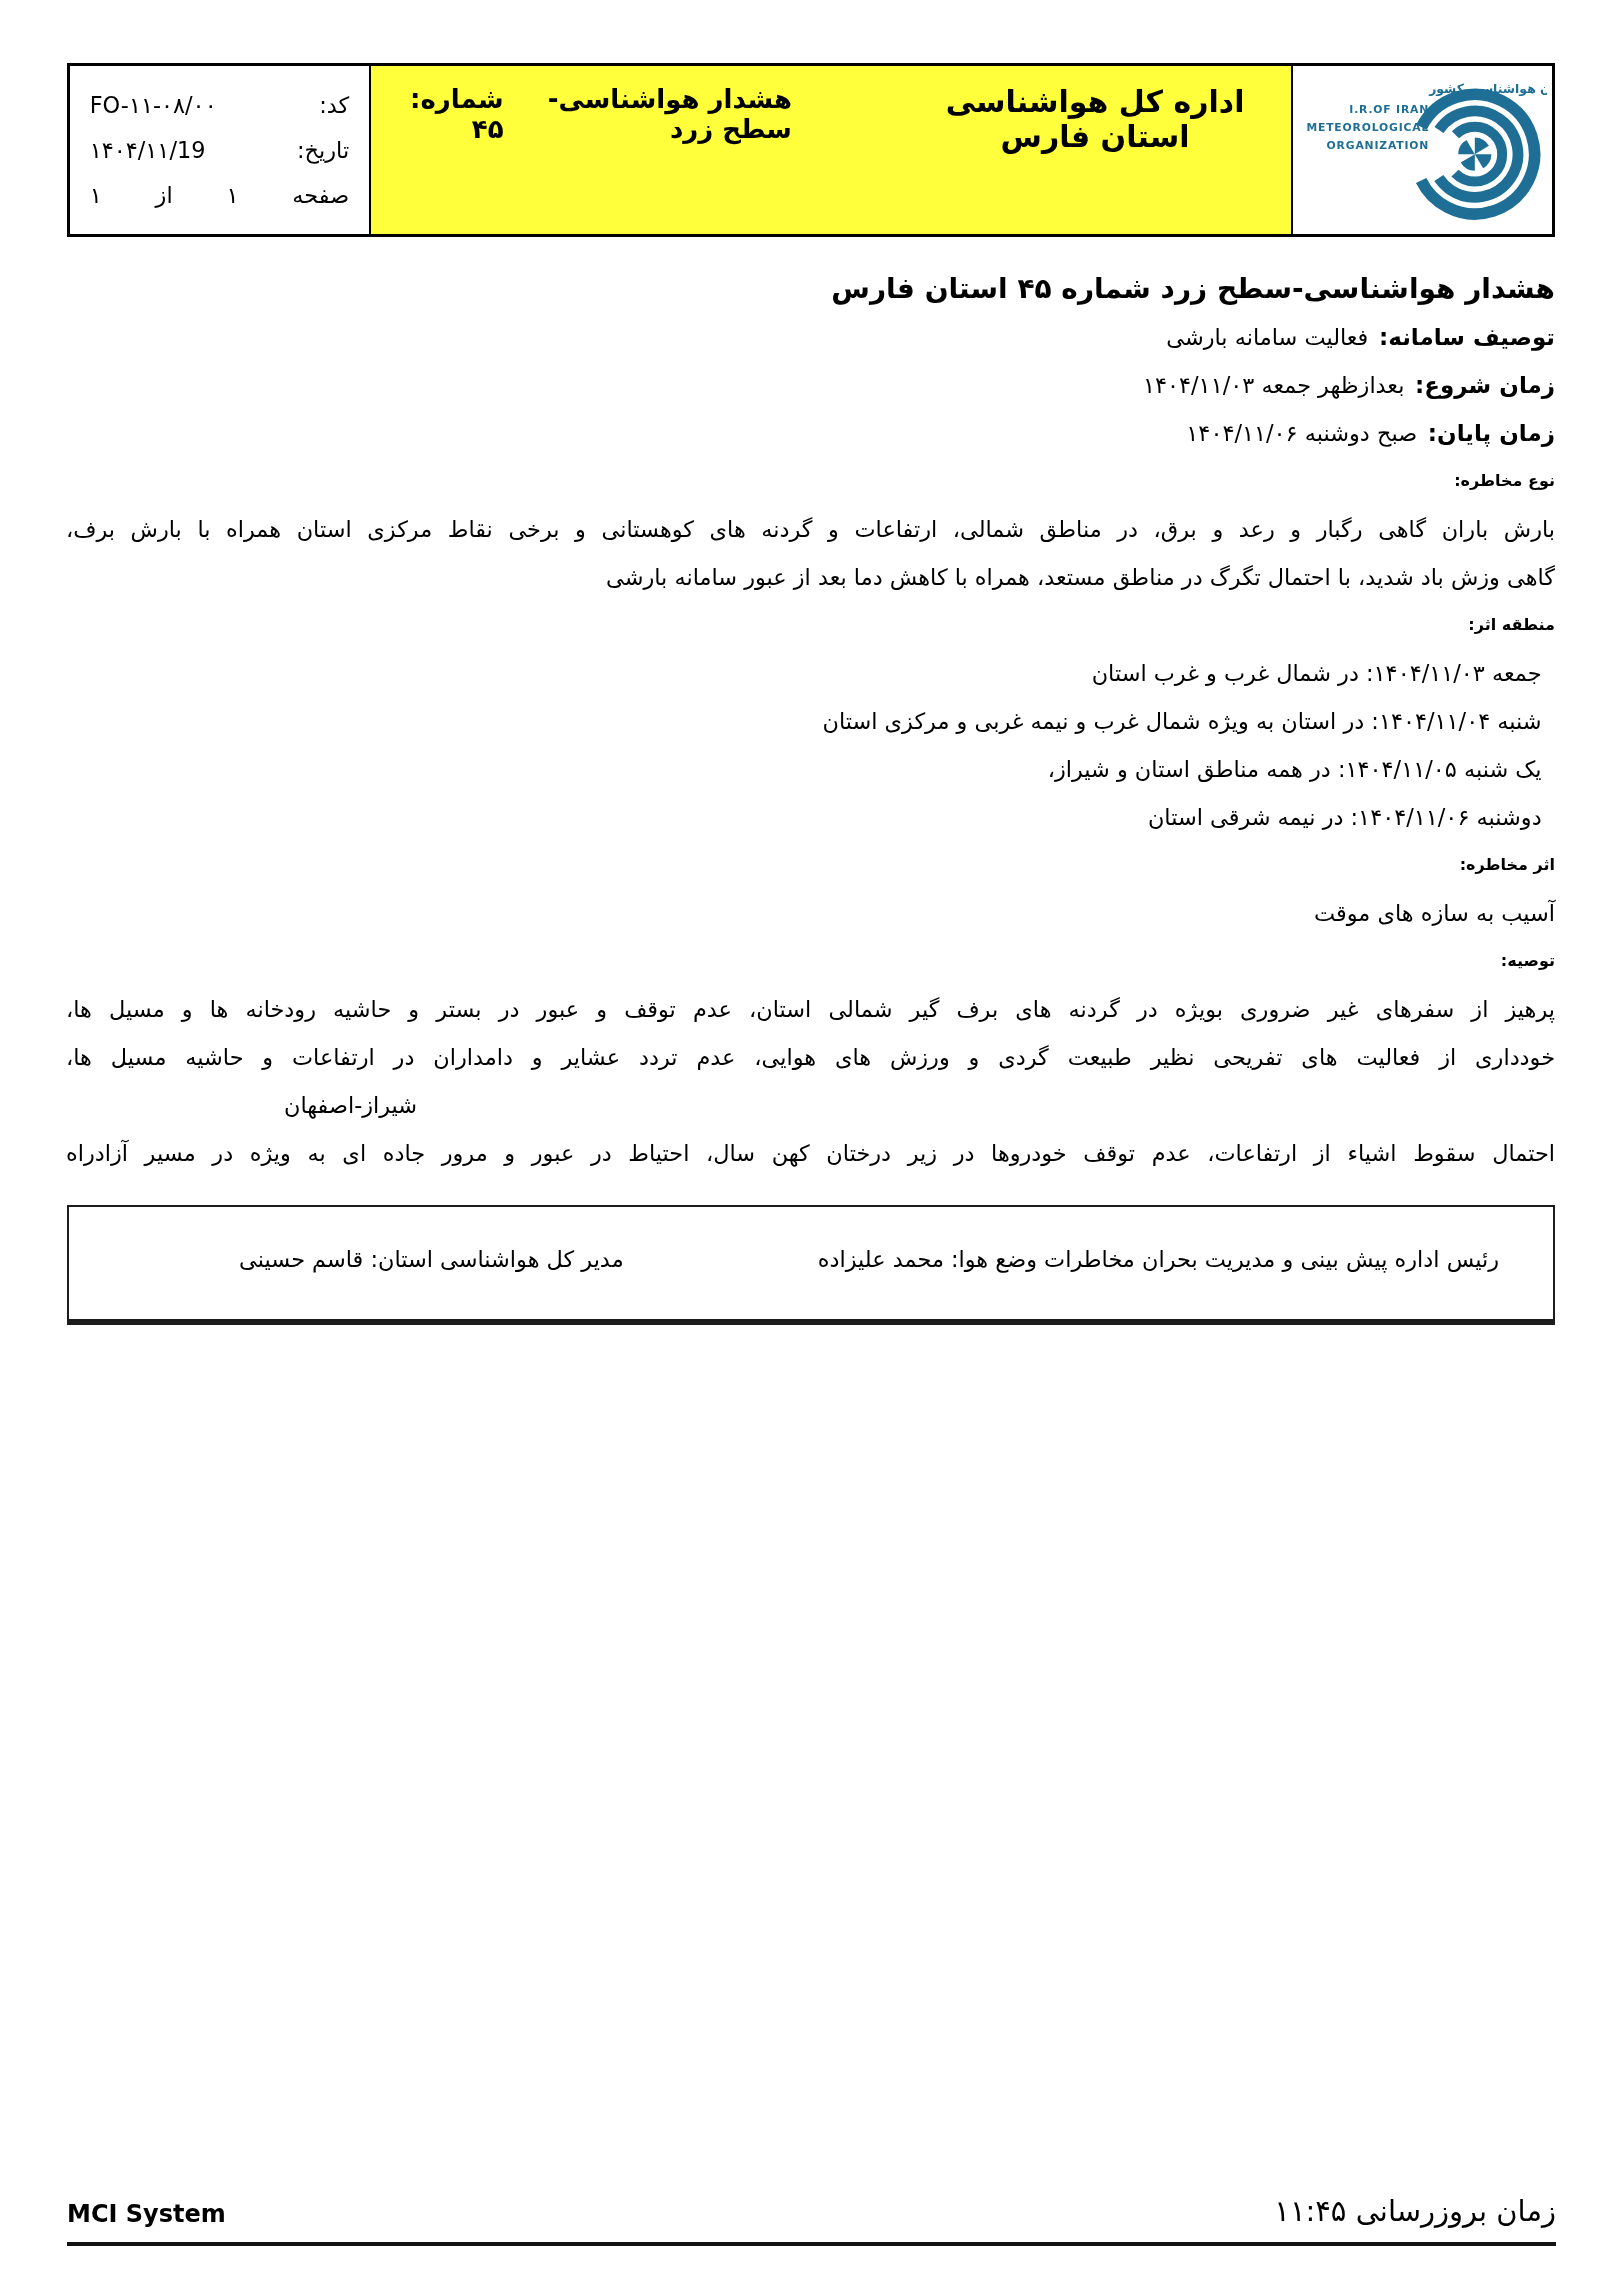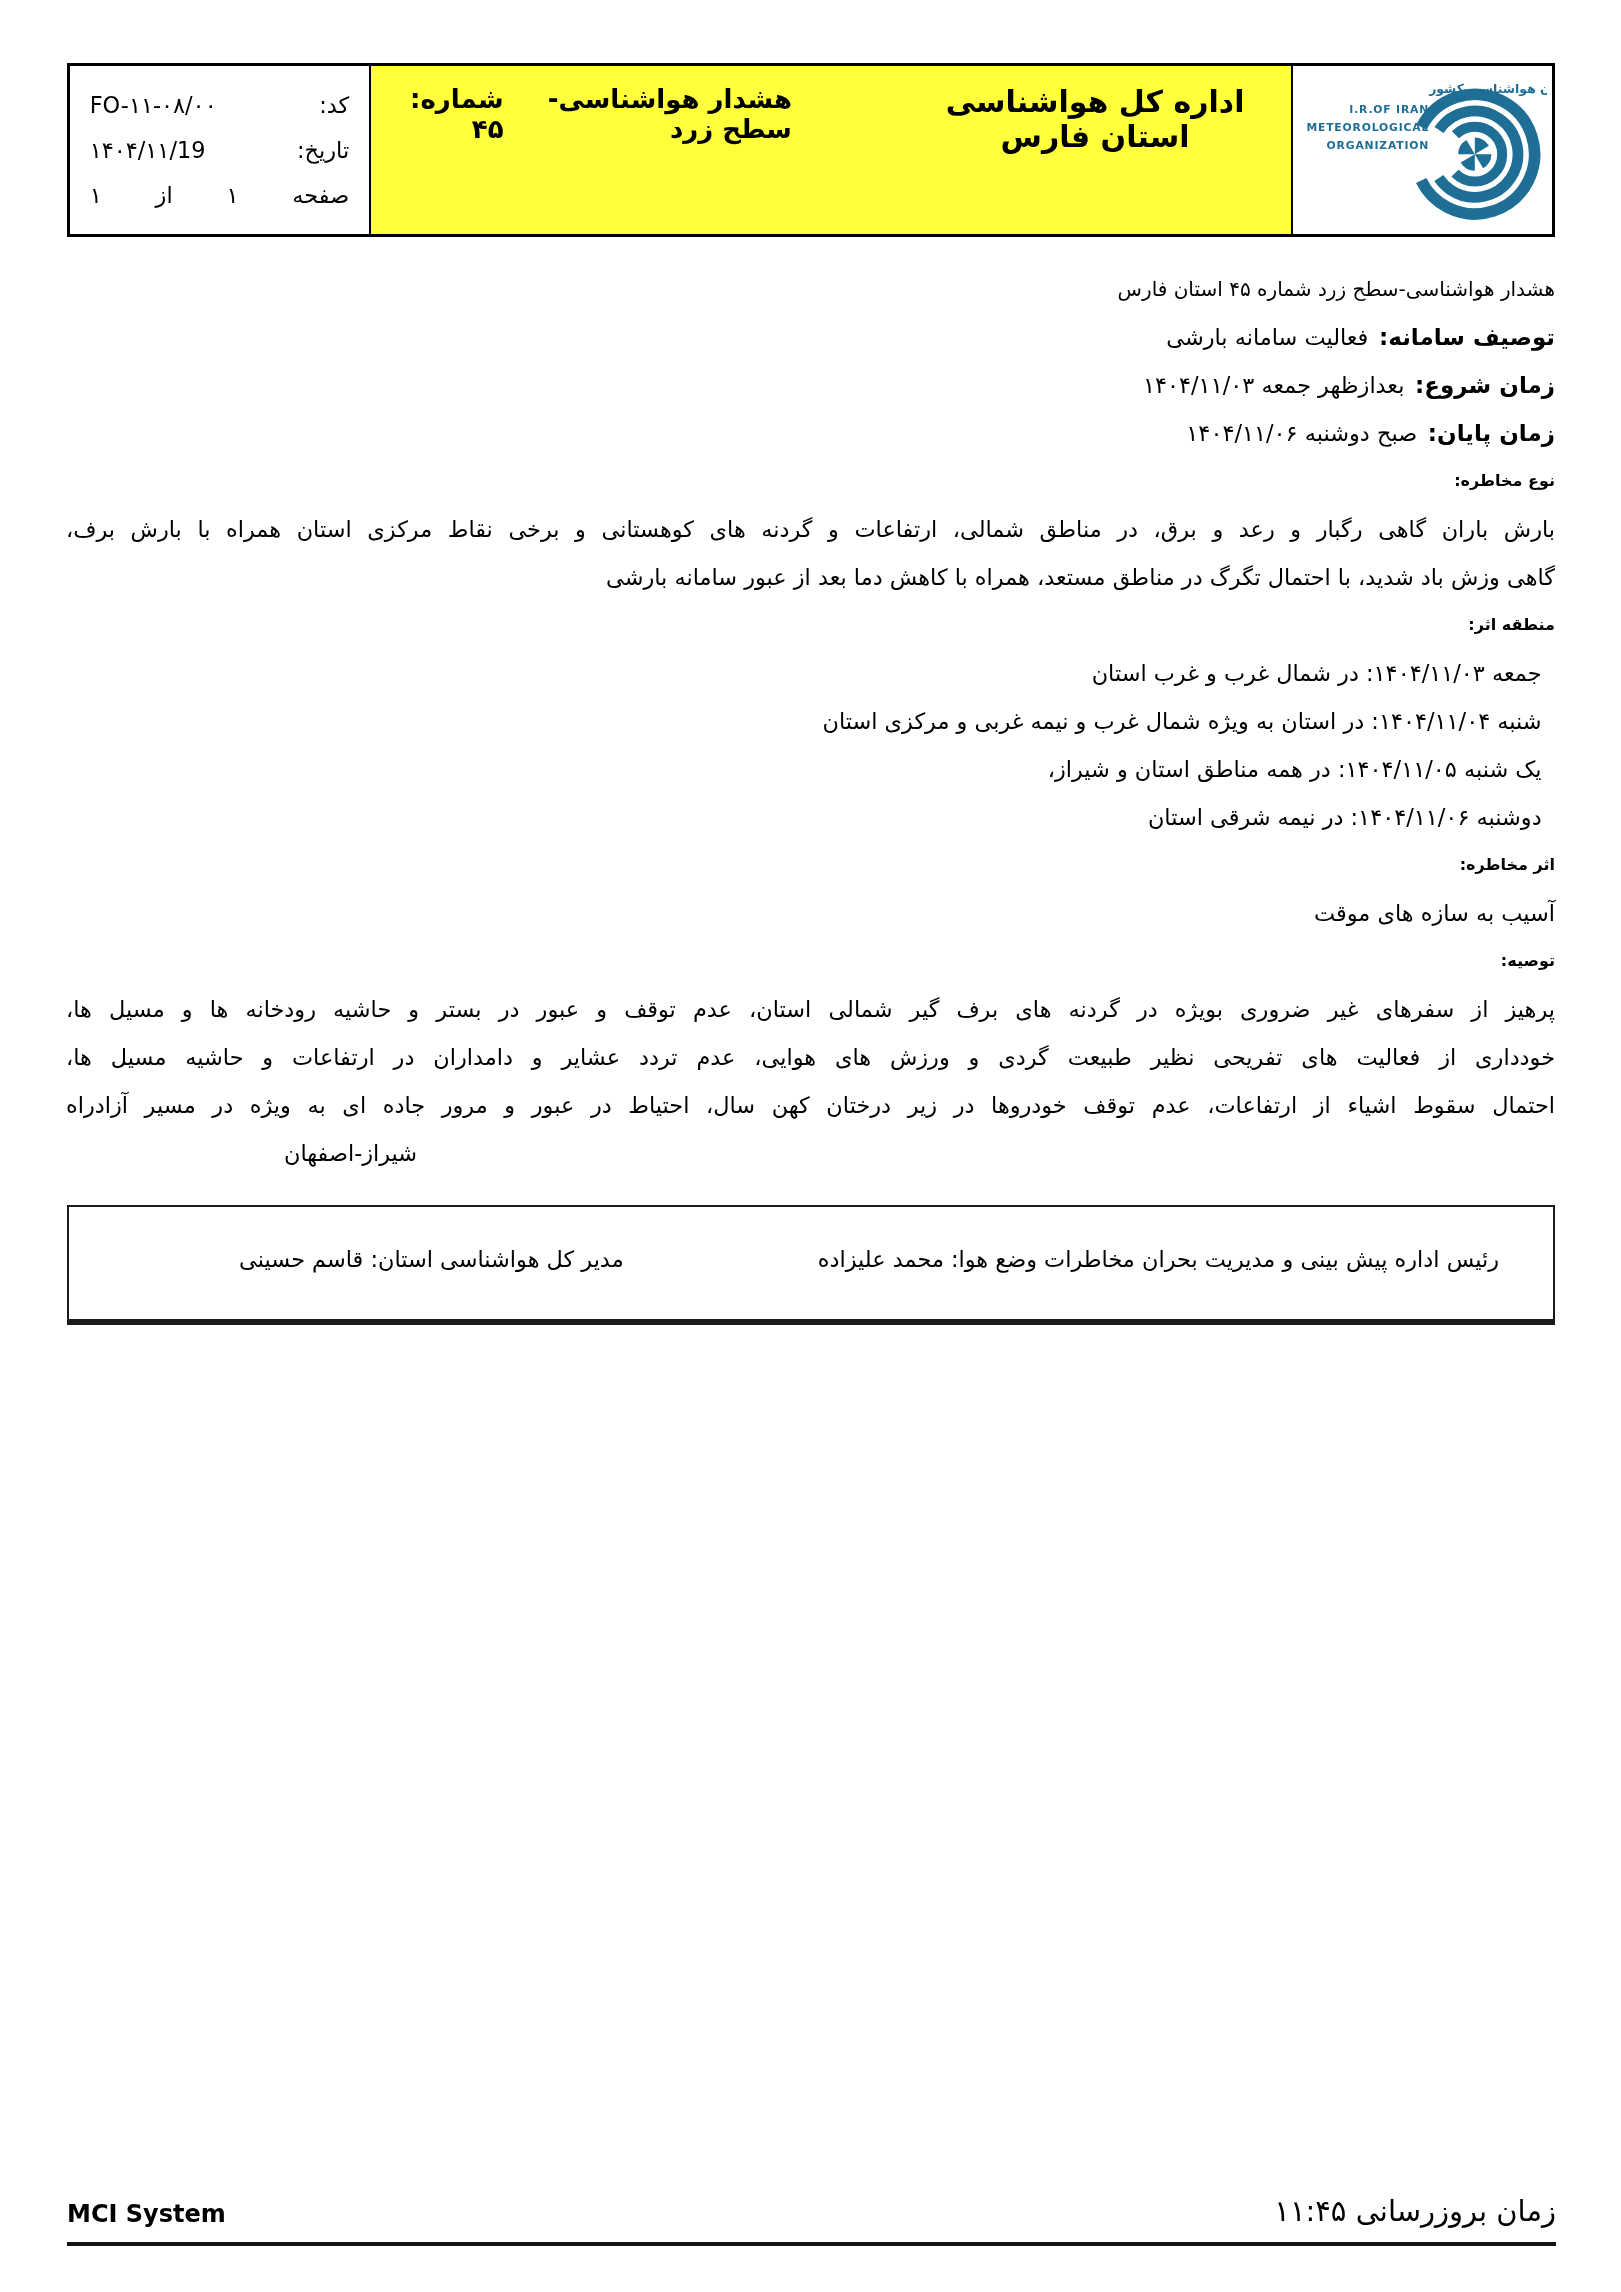--- a/index.html
+++ b/index.html
@@ -35,21 +35,21 @@
   }
   .logo-fa { font-size:15px; font-weight:bold; }
   .logo-en { font-size:13px; font-weight:bold; letter-spacing:1px; }
 
   
   .doc-body {
     position:absolute; left:66px; top:265px; width:1489px;
     direction:rtl; font-size:22.4px;
   }
   .bl { height:48px; line-height:48px; text-align:right; white-space:nowrap; }
-  .bl.t { font-weight:normal; font-size:20px; }
+  .bl.t { font-weight:bold; font-size:28px; }
   .bl.h { font-weight:bold; font-size:16px; }
   .lbl { font-weight:bold; font-size:23px; margin-left:10.7px; }
   .jl { white-space:normal; text-align:justify; text-align-last:justify; }
   .cl { }
   .ll { text-align:left; padding-left:218px; box-sizing:border-box; }
   .ind { padding-right:13.4px; }
 
   
   .sigbox {
     position:absolute; left:67px; top:1205px; width:1488px; height:120px;
@@ -147,22 +147,22 @@
     <div class="bl ind">شنبه ۱۴۰۴/۱۱/۰۴: در استان به ویژه شمال غرب و نیمه غربی و مرکزی استان</div>
     <div class="bl ind">یک شنبه ۱۴۰۴/۱۱/۰۵: در همه مناطق استان و شیراز،</div>
     <div class="bl ind">دوشنبه ۱۴۰۴/۱۱/۰۶: در نیمه شرقی استان</div>
 
     <div class="bl h">اثر مخاطره:</div>
     <div class="bl cl">آسیب به سازه های موقت</div>
 
     <div class="bl h">توصیه:</div>
     <div class="bl jl">پرهیز از سفرهای غیر ضروری بویژه در گردنه های برف گیر شمالی استان، عدم توقف و عبور در بستر و حاشیه رودخانه ها و مسیل ها،</div>
     <div class="bl jl">خودداری از فعالیت های تفریحی نظیر طبیعت گردی و ورزش های هوایی، عدم تردد عشایر و دامداران در ارتفاعات و حاشیه مسیل ها،</div>
+    <div class="bl ll">شیراز-اصفهان</div>
     <div class="bl jl">احتمال سقوط اشیاء از ارتفاعات، عدم توقف خودروها در زیر درختان کهن سال، احتیاط در عبور و مرور جاده ای به ویژه در مسیر آزادراه</div>
-    <div class="bl ll">شیراز-اصفهان</div>
   </div>
 
   <div class="sigbox">
     <span>رئیس اداره پیش بینی و مدیریت بحران مخاطرات وضع هوا:  محمد  علیزاده</span>
     <span>مدیر کل هواشناسی استان:  قاسم حسینی</span>
   </div>
 
   <div class="footer">
     <span class="f-left">MCI System</span>
     <span class="f-right">زمان بروزرسانی ۱۱:۴۵</span>

